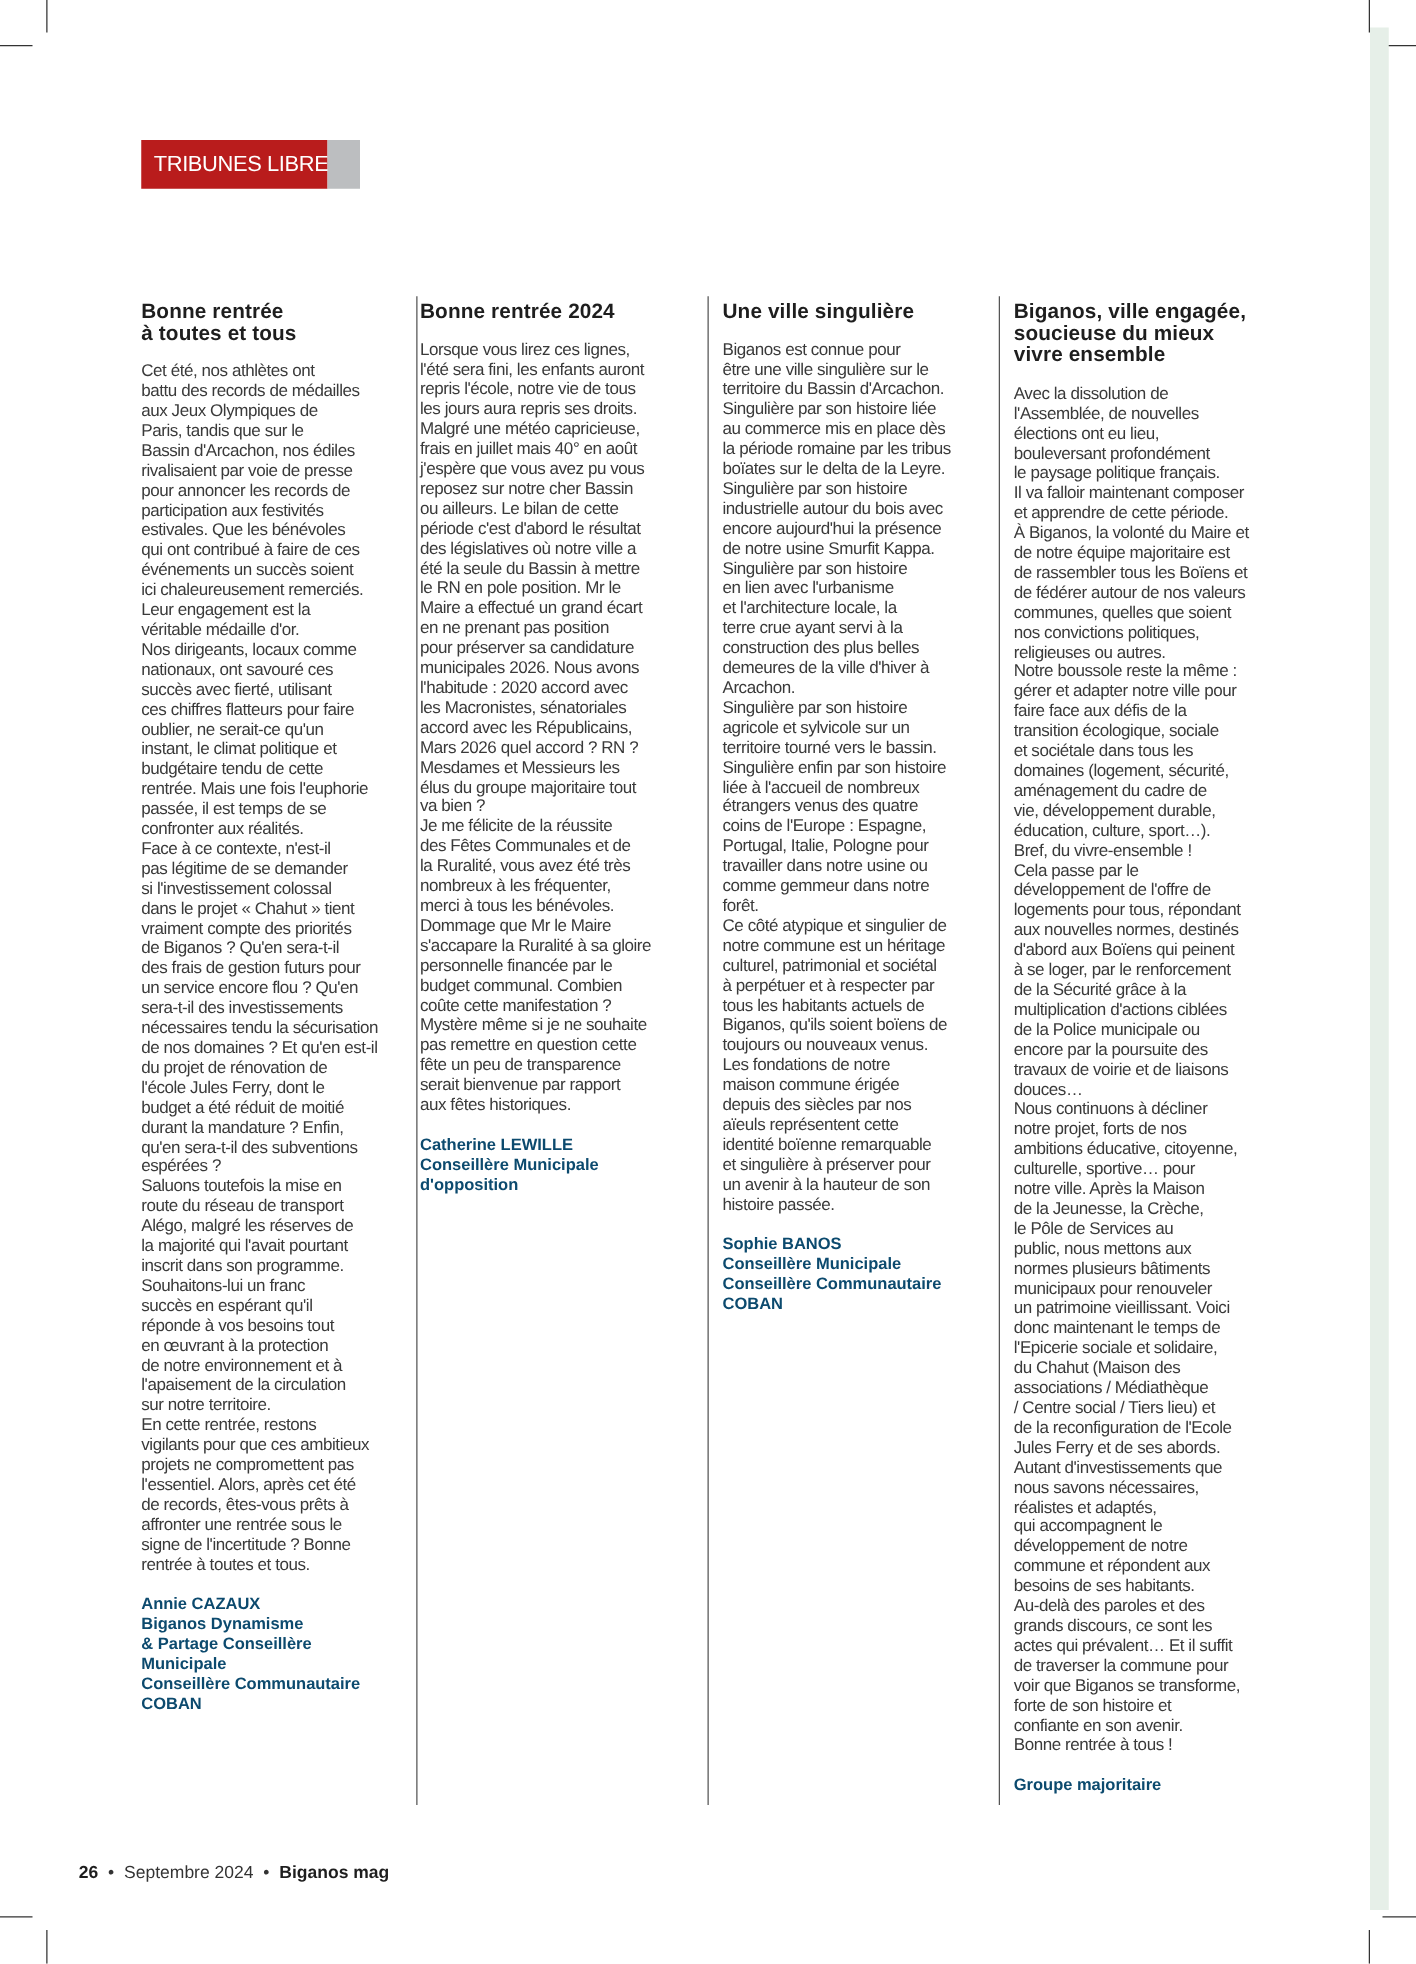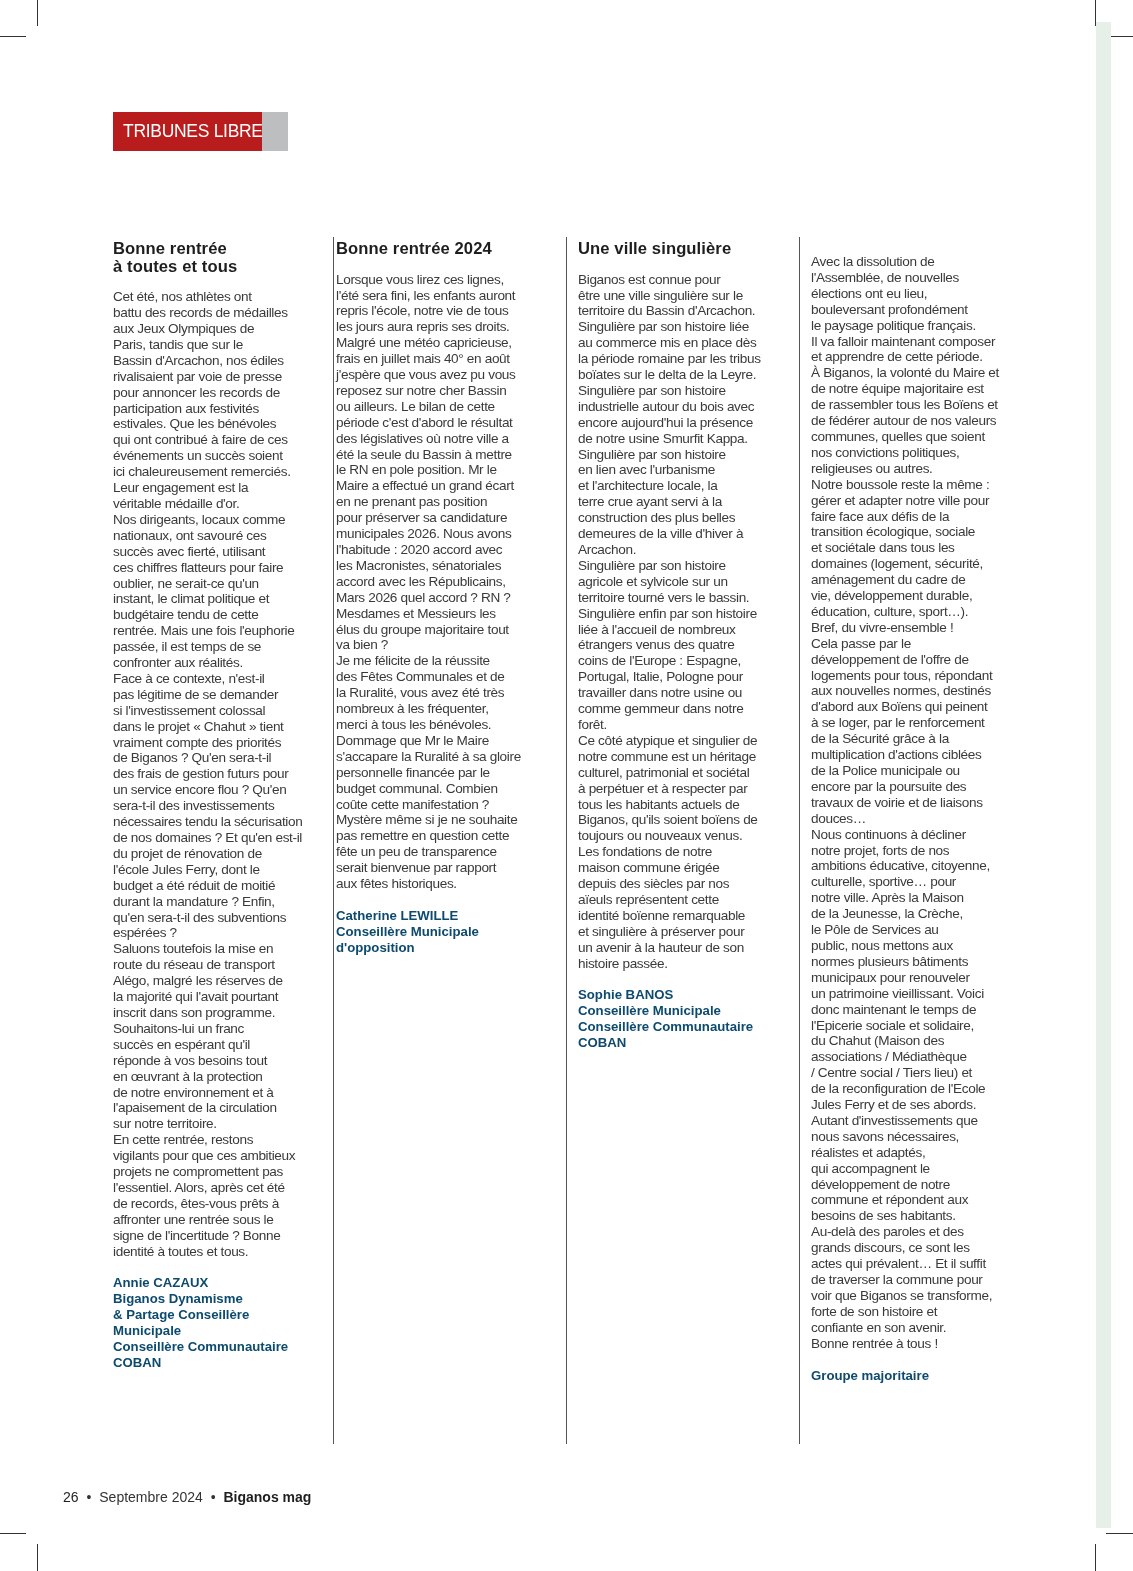--- a/index.html
+++ b/index.html
@@ -12,21 +12,21 @@
                   line-height: 39px; padding: 0 0 0 10px; width: 139px; white-space: nowrap; }
   .rubric-tab { background: #bcbec0; width: 26px; height: 39px; }
   .col { position: absolute; top: 240px; }
   .col h2 { margin: 0; font-size: 16.6px; line-height: 17.6px; font-weight: bold; color: #1e1e1e; letter-spacing: 0.1px; }
   .col .body { margin-top: 14px; font-size: 13.6px; line-height: 15.9px; color: #3a3a3a; letter-spacing: -0.35px; }
   .col .line { display: block; white-space: nowrap; }
   .col .sig { margin-top: 16px; font-size: 13.2px; line-height: 15.9px; font-weight: bold; color: #0c4a6e; }
   .col .sig .line { display: block; white-space: nowrap; }
   .divider { position: absolute; top: 237px; width: 1px; height: 1207px; background: #555; }
   .footer { position: absolute; left: 63px; top: 1489px; font-size: 14px; color: #333; white-space: nowrap; }
-  .footer .pg { font-weight: normal; color: #1e1e1e; }
+  .footer .pg { font-weight: bold; color: #1e1e1e; }
   .footer .mag { font-weight: bold; color: #1e1e1e; }
   .footer .dot { margin: 0 4px; }
 </style>
 </head>
 <body>
 
 <div class="crop" style="left:37px;top:0;width:1px;height:26px;"></div>
 <div class="crop" style="left:0;top:36px;width:26px;height:1px;"></div>
 <div class="crop" style="left:1095px;top:0;width:1px;height:26px;"></div>
 <div class="crop" style="left:1106px;top:36px;width:27px;height:1px;"></div>
@@ -105,21 +105,21 @@
       <span class="line">de notre environnement et à</span>
       <span class="line">l'apaisement de la circulation</span>
       <span class="line">sur notre territoire.</span>
       <span class="line">En cette rentrée, restons</span>
       <span class="line">vigilants pour que ces ambitieux</span>
       <span class="line">projets ne compromettent pas</span>
       <span class="line">l'essentiel. Alors, après cet été</span>
       <span class="line">de records, êtes-vous prêts à</span>
       <span class="line">affronter une rentrée sous le</span>
       <span class="line">signe de l'incertitude ? Bonne</span>
-      <span class="line">identité à toutes et tous.</span>
+      <span class="line">rentrée à toutes et tous.</span>
     </div>
   <div class="sig">
       <span class="line">Annie CAZAUX</span>
       <span class="line">Biganos Dynamisme</span>
       <span class="line">&amp; Partage Conseillère</span>
       <span class="line">Municipale</span>
       <span class="line">Conseillère Communautaire</span>
       <span class="line">COBAN</span>
     </div>
 </article>
@@ -228,20 +228,25 @@
     </div>
   <div class="sig">
       <span class="line">Sophie BANOS</span>
       <span class="line">Conseillère Municipale</span>
       <span class="line">Conseillère Communautaire</span>
       <span class="line">COBAN</span>
     </div>
 </article>
 
 <article class="col" style="left:811px;width:212px;">
+  <h2>
+      <span class="line">Biganos, ville engagée,</span>
+      <span class="line">soucieuse du mieux</span>
+      <span class="line">vivre ensemble</span>
+    </h2>
   <div class="body">
       <span class="line">Avec la dissolution de</span>
       <span class="line">l'Assemblée, de nouvelles</span>
       <span class="line">élections ont eu lieu,</span>
       <span class="line">bouleversant profondément</span>
       <span class="line">le paysage politique français.</span>
       <span class="line">Il va falloir maintenant composer</span>
       <span class="line">et apprendre de cette période.</span>
       <span class="line">À Biganos, la volonté du Maire et</span>
       <span class="line">de notre équipe majoritaire est</span>

